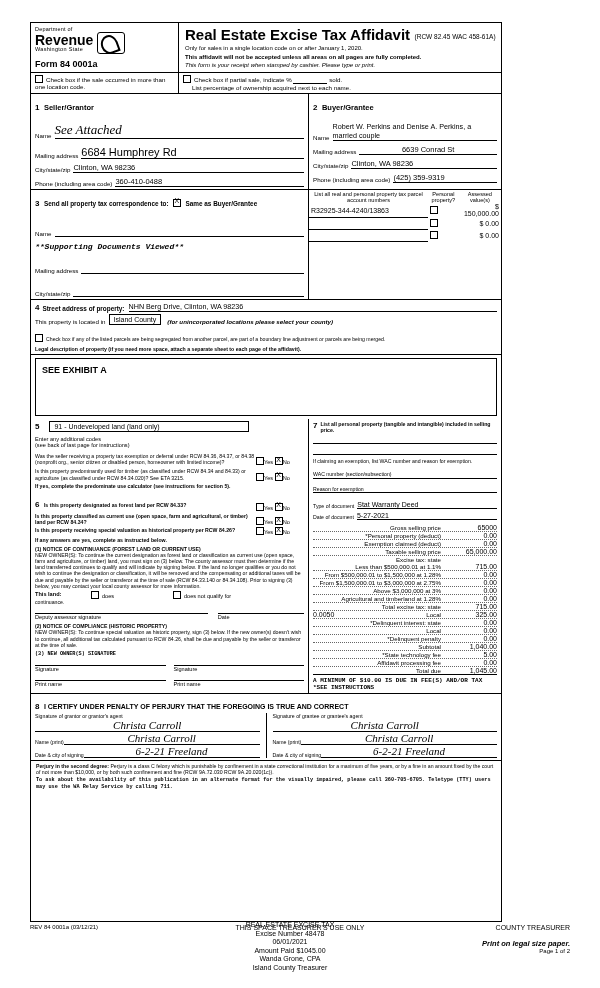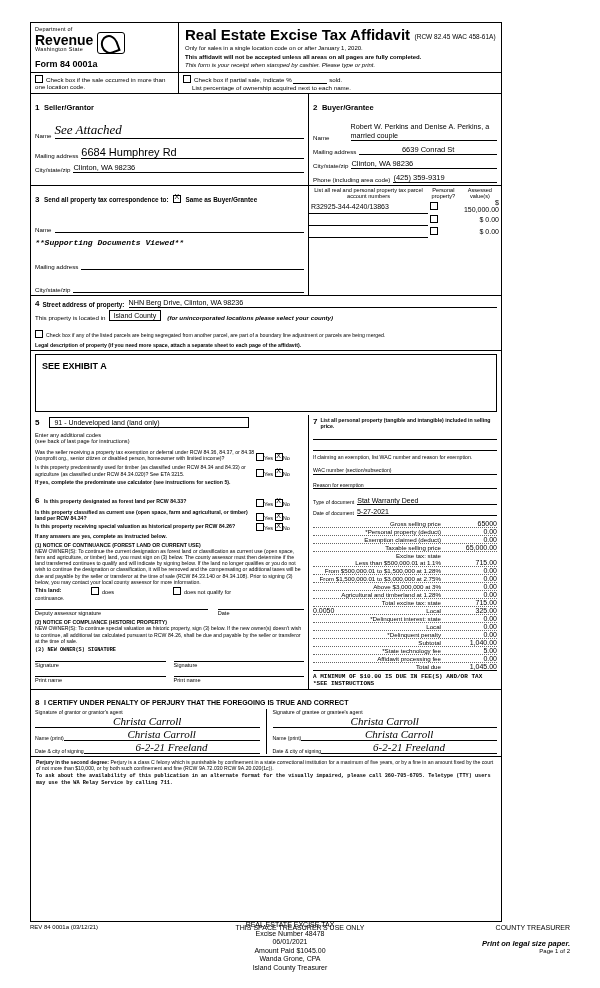--- a/index.html
+++ b/index.html
@@ -96,26 +96,30 @@
           <span class="ul hand" style="flex:1;margin-left:3px;font-size:13px;">See Attached</span>
         </div>
         <div style="display:flex;align-items:flex-end;margin-top:7px;">
           <span class="lbl">Mailing address</span>
           <span class="ul" style="flex:1;margin-left:3px;font-size:11px;">6684 Humphrey Rd</span>
         </div>
         <div style="display:flex;align-items:flex-end;margin-top:4px;">
           <span class="lbl">City/state/zip</span>
           <span class="ul" style="flex:1;margin-left:3px;font-size:7.5px;">Clinton, WA  98236</span>
         </div>
+        <div style="display:flex;align-items:flex-end;margin-top:4px;">
+          <span class="lbl">Phone (including area code)</span>
+          <span class="ul" style="flex:1;margin-left:3px;font-size:7.5px;">360-410-0488</span>
+        </div>
       </div>
       <div class="colR sec">
         <div><span class="num">2</span> <span class="bold" style="font-size:7.5px">Buyer/Grantee</span></div>
         <div style="display:flex;align-items:flex-end;margin-top:8px;">
           <span class="lbl">Name</span>
-          <span class="ul" style="flex:1;margin-left:21px;font-size:7.2px;line-height:9px;">Robert W. Perkins and Denise A. Perkins, a married couple</span>
+          <span class="ul" style="flex:1;margin-left:3px;font-size:7.2px;line-height:9px;">Robert W. Perkins and Denise A. Perkins, a married couple</span>
         </div>
         <div style="display:flex;align-items:flex-end;margin-top:4px;">
           <span class="lbl">Mailing address</span>
           <span class="ul" style="flex:1;margin-left:3px;font-size:7.5px;text-align:center;">6639 Conrad St</span>
         </div>
         <div style="display:flex;align-items:flex-end;margin-top:4px;">
           <span class="lbl">City/state/zip</span>
           <span class="ul" style="flex:1;margin-left:3px;font-size:7.5px;">Clinton, WA  98236</span>
         </div>
         <div style="display:flex;align-items:flex-end;margin-top:4px;">

